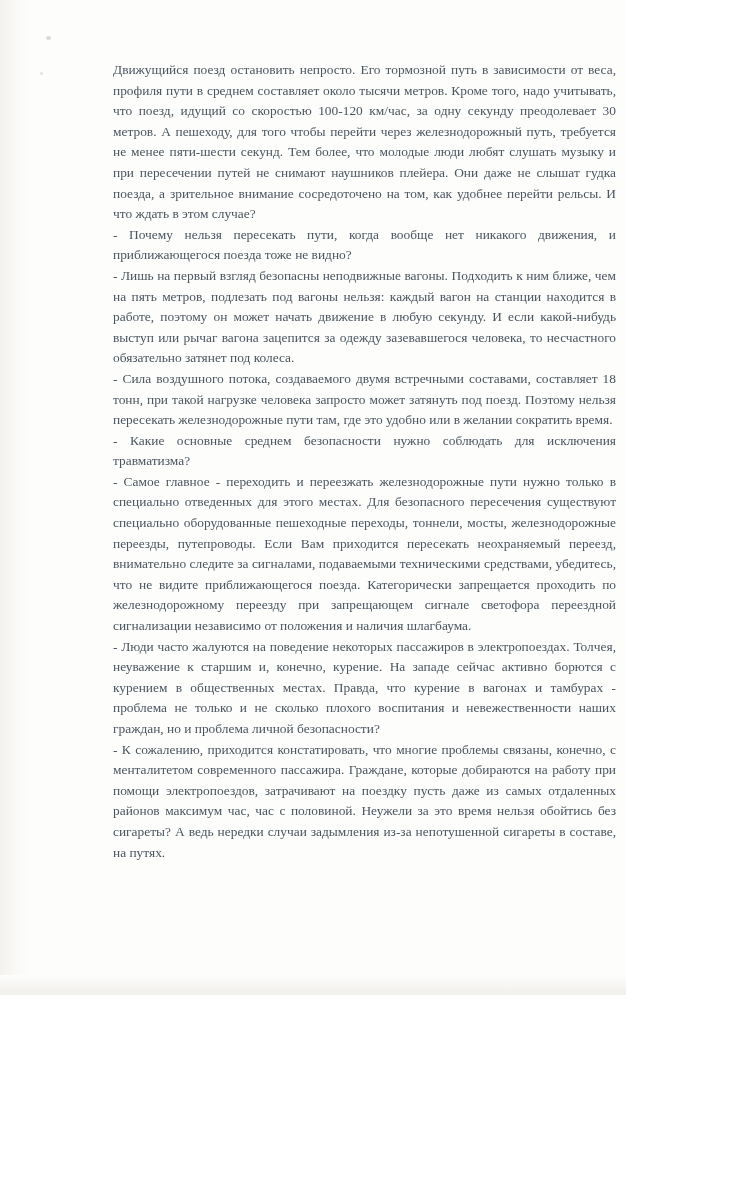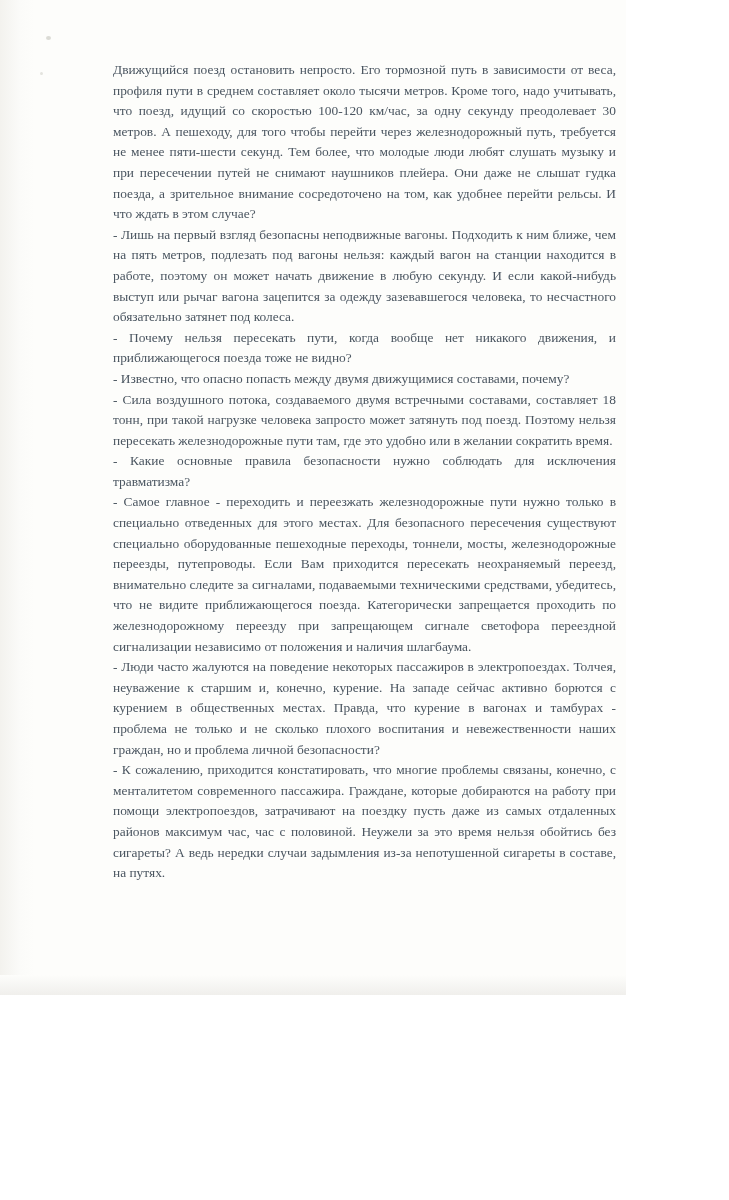--- a/index.html
+++ b/index.html
@@ -105,23 +105,22 @@
   <div class="scan-sheet"></div>
   <div class="scan-left-edge"></div>
   <div class="scan-bottom-edge"></div>
   <div class="backdrop"></div>
 
   <div class="speck"></div>
   <div class="speck2"></div>
 
   <div class="text-block">
     <p class="para">Движущийся поезд остановить непросто. Его тормозной путь в зависимости от веса, профиля пути в среднем составляет около тысячи метров. Кроме того, надо учитывать, что поезд, идущий со скоростью 100-120 км/час, за одну секунду преодолевает 30 метров. А пешеходу, для того чтобы перейти через железнодорожный путь, требуется не менее пяти-шести секунд. Тем более, что молодые люди любят слушать музыку и при пересечении путей не снимают наушников плейера. Они даже не слышат гудка поезда, а зрительное внимание сосредоточено на том, как удобнее перейти рельсы. И что ждать в этом случае?</p>
+    <p class="para">- Почему нельзя пересекать пути, когда вообще нет никакого движения, и приближающегося поезда тоже не видно?</p>
     <p class="para">- Лишь на первый взгляд безопасны неподвижные вагоны. Подходить к ним ближе, чем на пять метров, подлезать под вагоны нельзя: каждый вагон на станции находится в работе, поэтому он может начать движение в любую секунду. И если какой-нибудь выступ или рычаг вагона зацепится за одежду зазевавшегося человека, то несчастного обязательно затянет под колеса.</p>
-    <p class="para">- Почему нельзя пересекать пути, когда вообще нет никакого движения, и приближающегося поезда тоже не видно?</p>
-    <p class="para">- Известно, что опасно попасть между двумя движущимися составами, почему?</p>
     <p class="para">- Сила воздушного потока, создаваемого двумя встречными составами, составляет 18 тонн, при такой нагрузке человека запросто может затянуть под поезд. Поэтому нельзя пересекать железнодорожные пути там, где это удобно или в желании сократить время.</p>
-    <p class="para">- Какие основные правила безопасности нужно соблюдать для исключения травматизма?</p>
+    <p class="para">- Какие основные среднем безопасности нужно соблюдать для исключения травматизма?</p>
     <p class="para">- Самое главное - переходить и переезжать железнодорожные пути нужно только в специально отведенных для этого местах. Для безопасного пересечения существуют специально оборудованные пешеходные переходы, тоннели, мосты, железнодорожные переезды, путепроводы. Если Вам приходится пересекать неохраняемый переезд, внимательно следите за сигналами, подаваемыми техническими средствами, убедитесь, что не видите приближающегося поезда. Категорически запрещается проходить по железнодорожному переезду при запрещающем сигнале светофора переездной сигнализации независимо от положения и наличия шлагбаума.</p>
     <p class="para">- Люди часто жалуются на поведение некоторых пассажиров в электропоездах. Толчея, неуважение к старшим и, конечно, курение. На западе сейчас активно борются с курением в общественных местах. Правда, что курение в вагонах и тамбурах - проблема не только и не сколько плохого воспитания и невежественности наших граждан, но и проблема личной безопасности?</p>
     <p class="para">- К сожалению, приходится констатировать, что многие проблемы связаны, конечно, с менталитетом современного пассажира. Граждане, которые добираются на работу при помощи электропоездов, затрачивают на поездку пусть даже из самых отдаленных районов максимум час, час с половиной. Неужели за это время нельзя обойтись без сигареты? А ведь нередки случаи задымления из-за непотушенной сигареты в составе, на путях.</p>
   </div>
 
 </div>
 
 </body></html>

